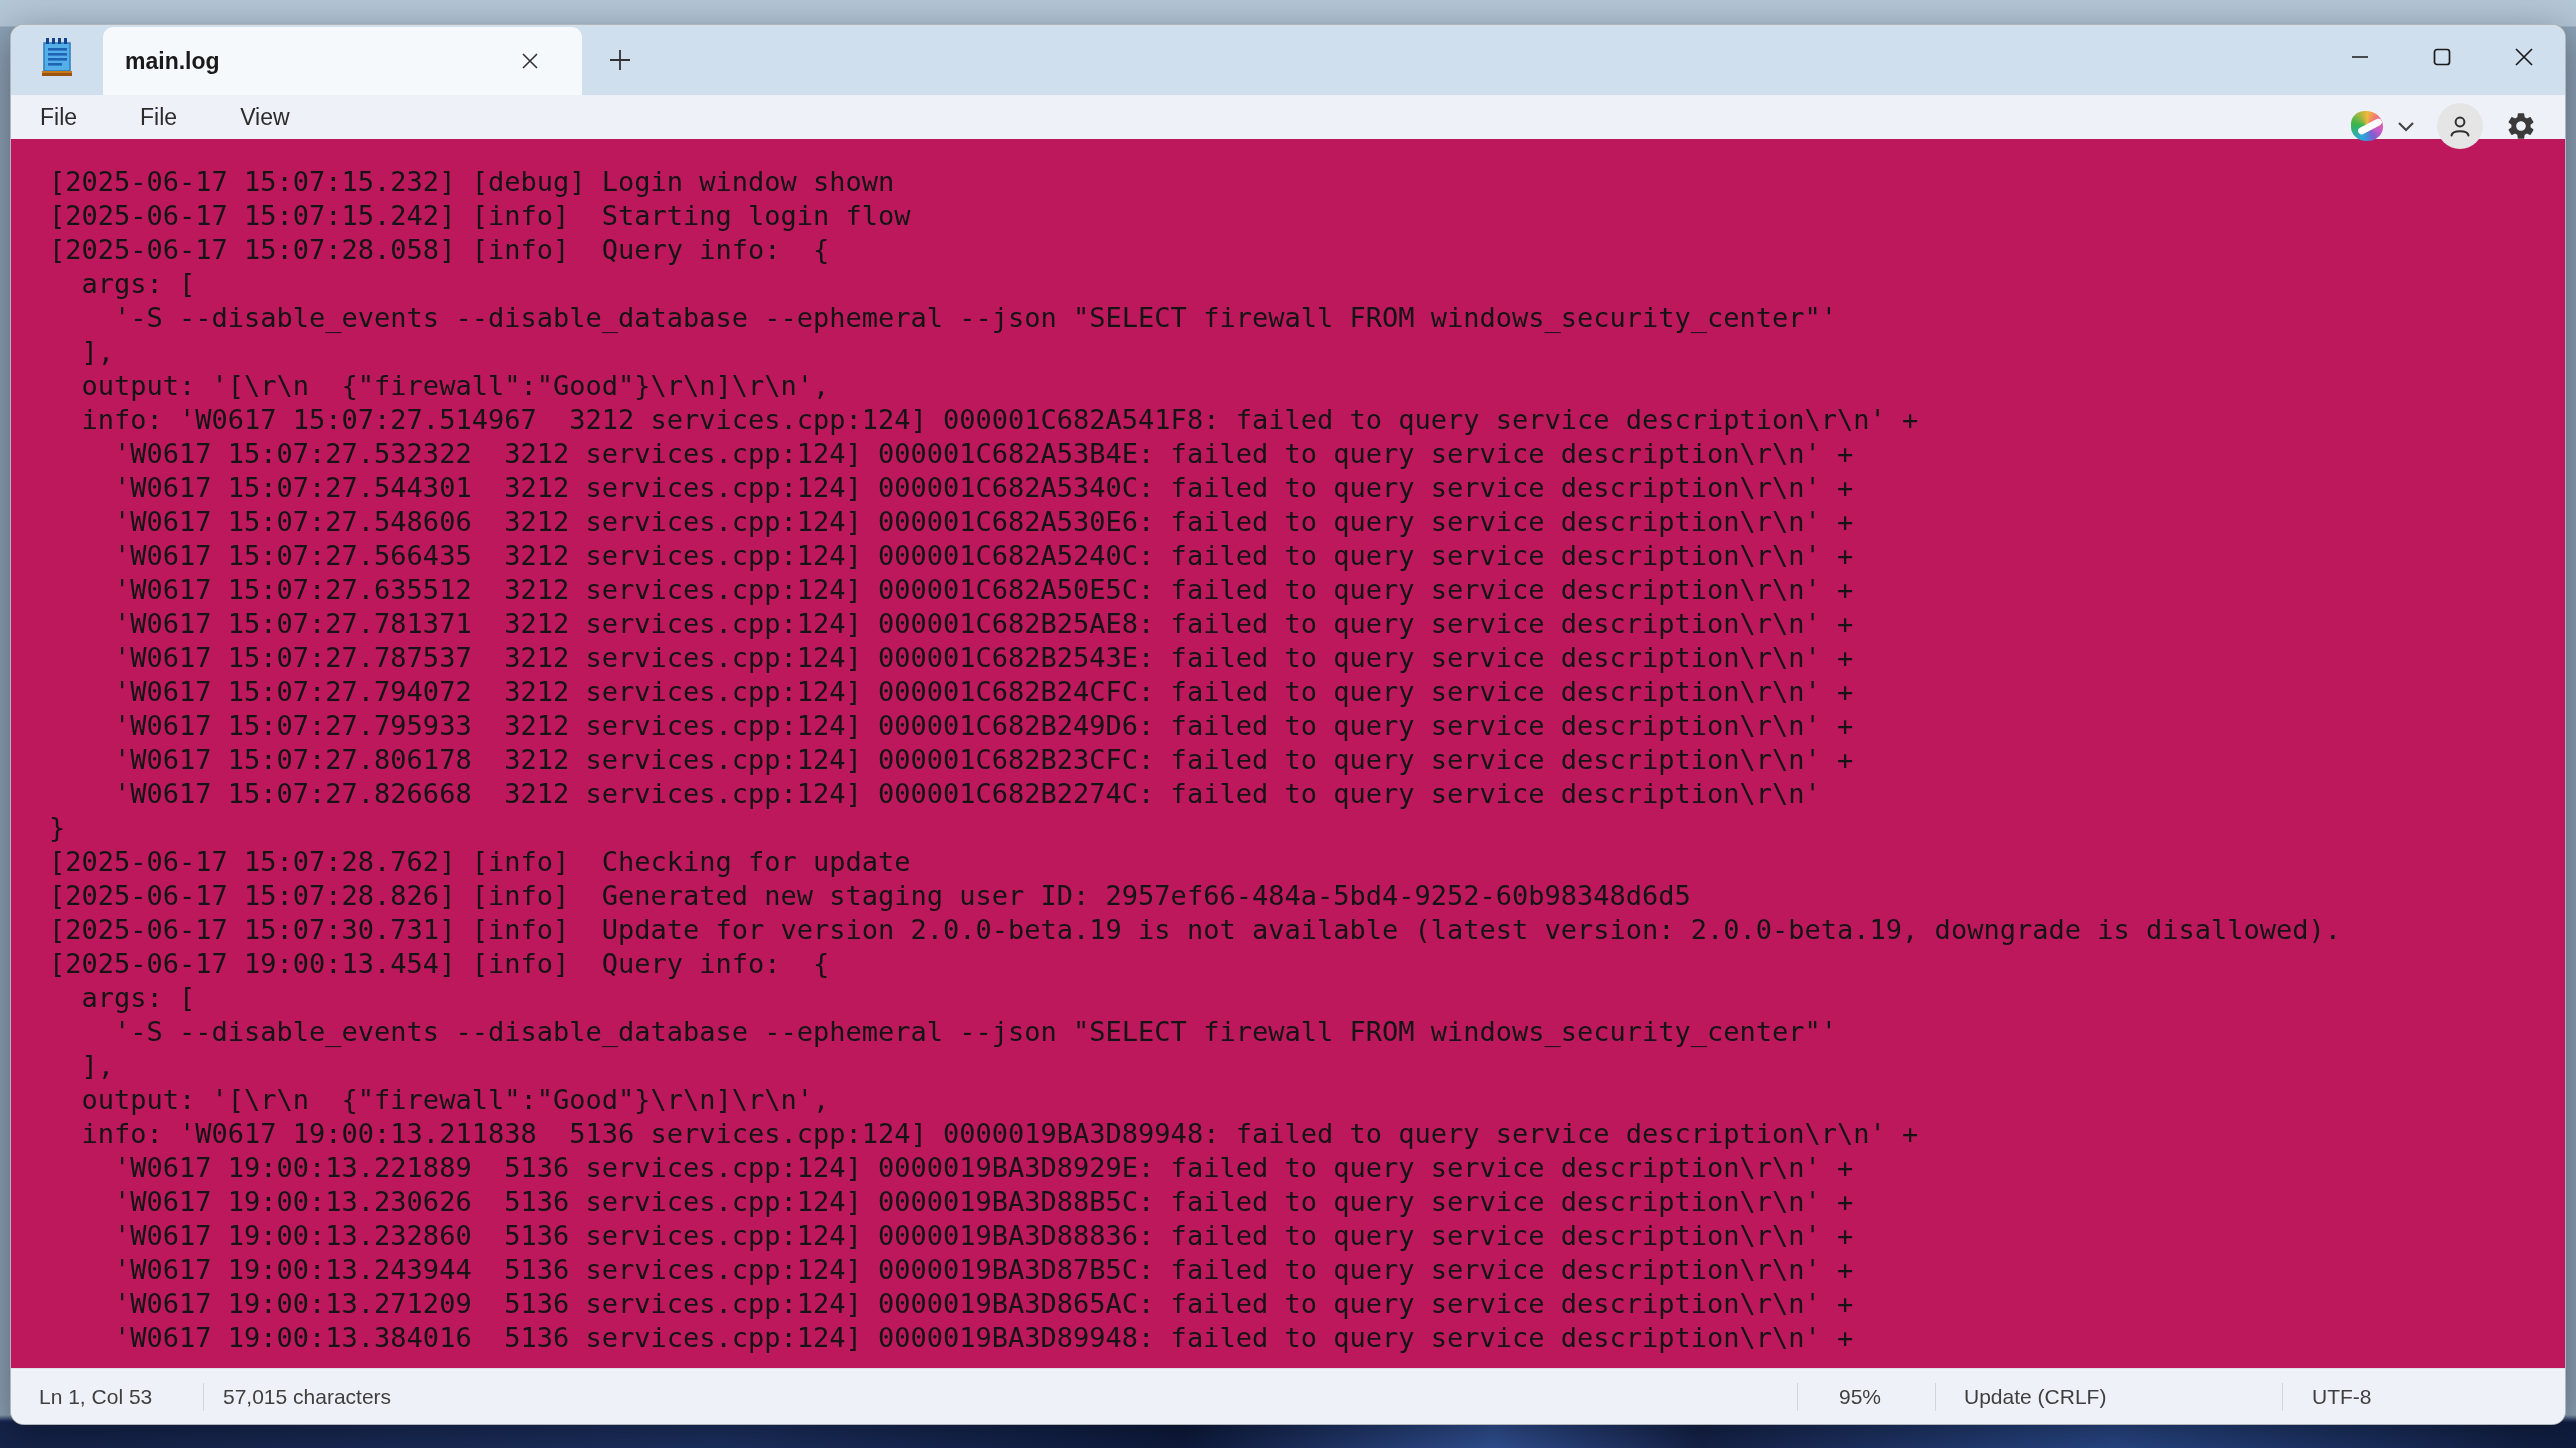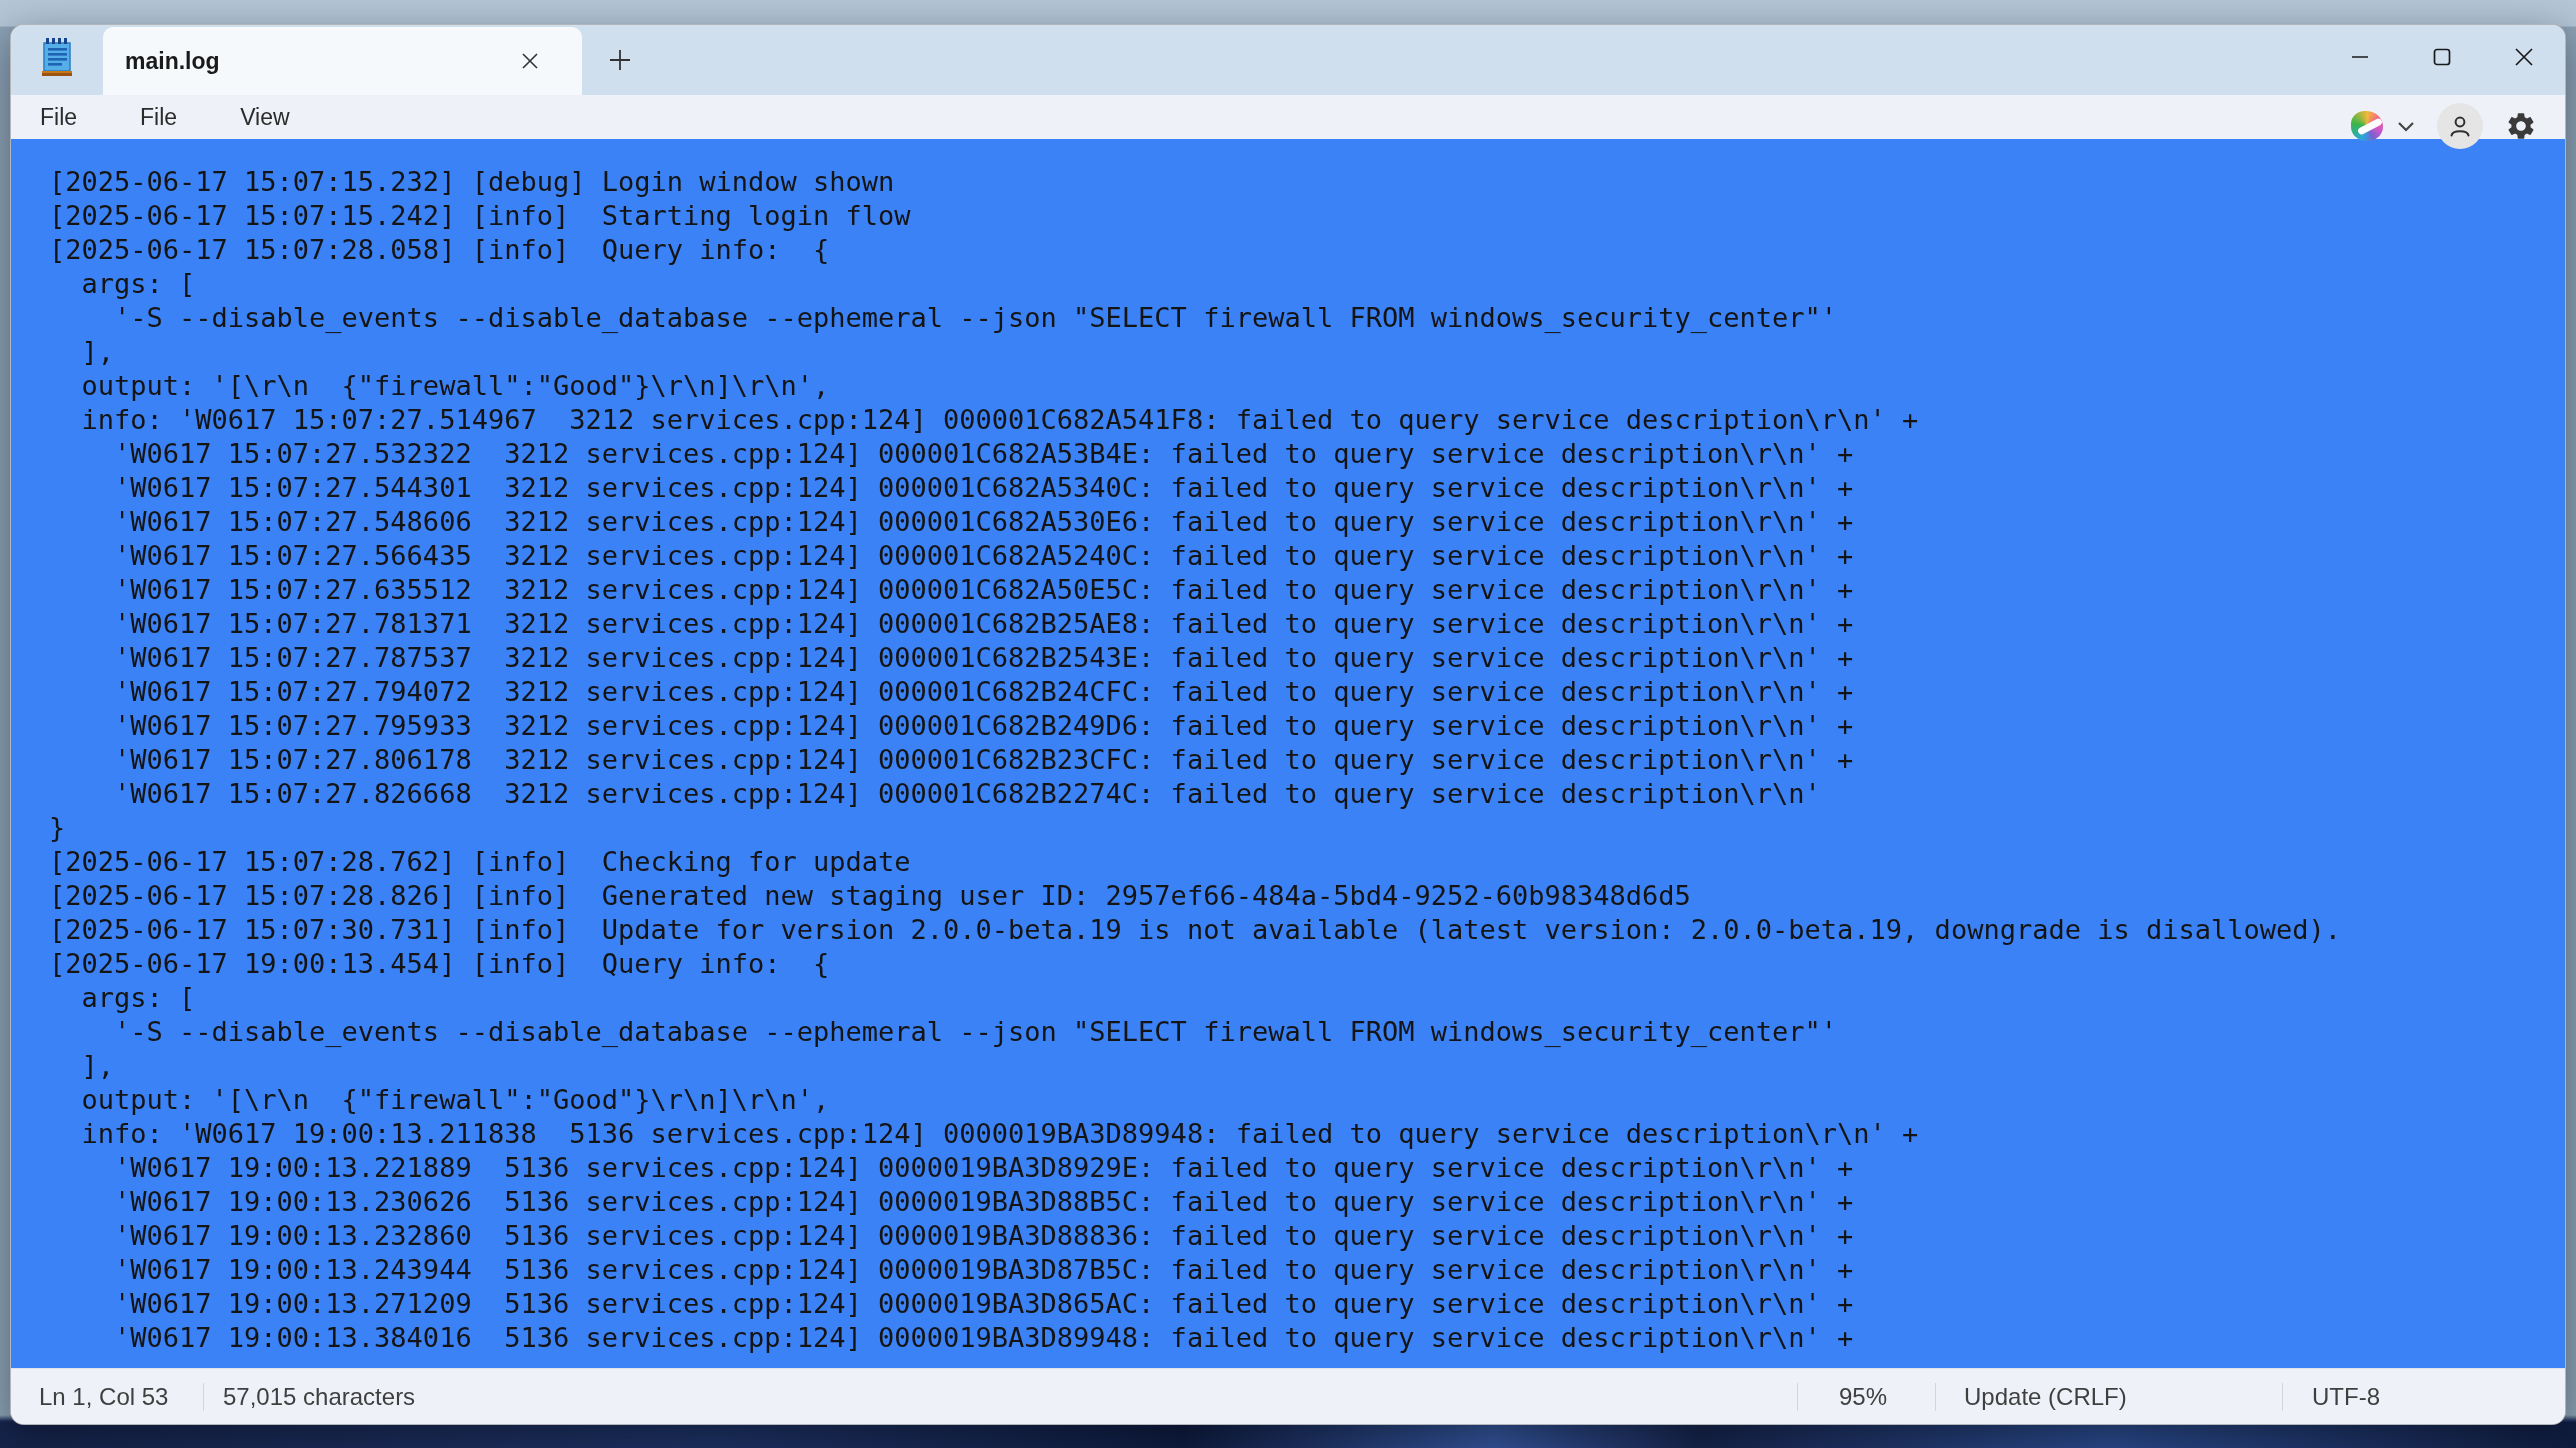--- a/index.html
+++ b/index.html
@@ -72,33 +72,33 @@
     background: #fdfdfd; border-radius: 4px; transform: rotate(-28deg);
   }
   .avatar-circle {
     width: 46px; height: 46px; border-radius: 50%; background: #e5e5e6;
     display: flex; align-items: center; justify-content: center;
   }
   .icon-btn { width: 48px; height: 48px; display: flex; align-items: center; justify-content: center; border-radius: 6px; }
 
   
   .editor {
-    flex: 1 1 auto; background: #3b82f6; overflow: hidden;
+    flex: 1 1 auto; background: #be185d; overflow: hidden;
     padding: 26px 0 0 38px;
   }
   .editor-lines {
     font-family: "DejaVu Sans Mono", "Liberation Mono", monospace;
     font-size: 27px; line-height: 34px; color: #141414;
     white-space: pre;
   }
 
   
   .statusbar {
     height: 56px; background: #eef2f8; border-top: 1px solid #dfe3e9;
-    flex: 0 0 auto; position: relative; font-size: 24px; color: #3f3f3f;
+    flex: 0 0 auto; position: relative; font-size: 21px; color: #3f3f3f;
   }
   .sb-text { position: absolute; top: 50%; transform: translateY(-50%); white-space: nowrap; }
   .sb-divider { position: absolute; top: 14px; width: 1px; height: 28px; background: #d2d6dc; }
 </style>
 </head>
 <body>
 
 <div class="desktop">
   <div class="desktop-bottom-streaks"></div>
 </div>

